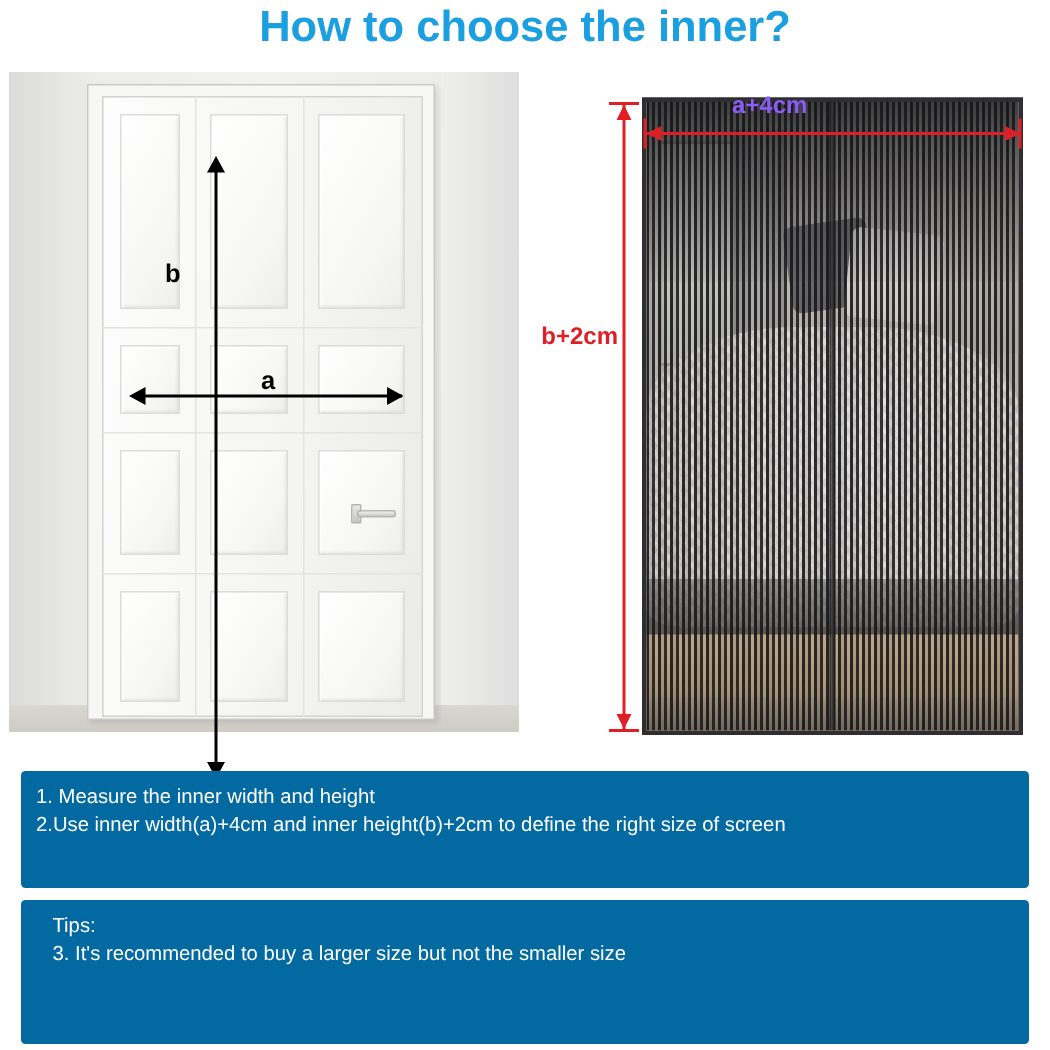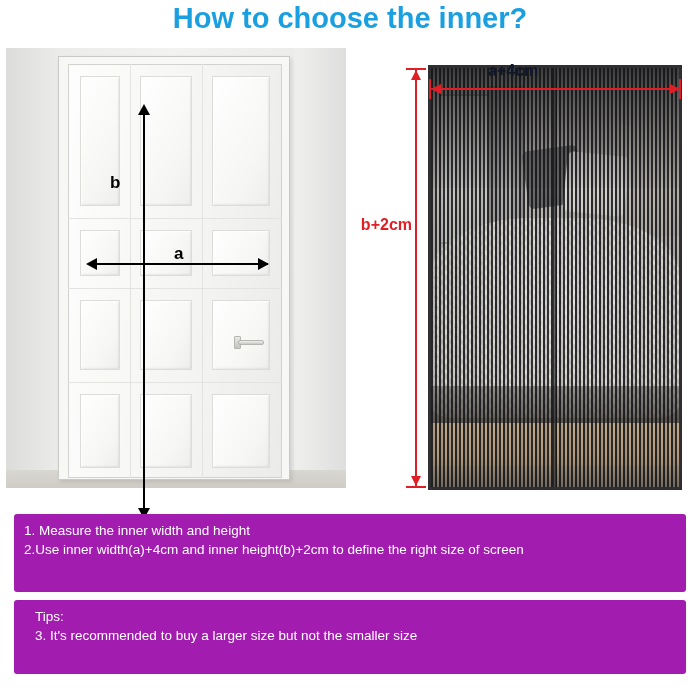--- a/index.html
+++ b/index.html
@@ -259,21 +259,21 @@
   .r-arrow-right {
     position: absolute;
     border-top: 5px solid transparent;
     border-bottom: 5px solid transparent;
     border-left: 10px solid #e01e26;
     left: 314px; top: 36px;
   }
   .r-label-top {
     position: absolute;
     left: 132px; top: 14px;
-    font-size: 16px; font-weight: bold; color: #0f172a;
+    font-size: 16px; font-weight: bold; color: #8b5cf6;
   }
   .r-line-v {
     position: absolute;
     left: 59px; top: 20px;
     width: 2px; height: 420px;
     background: #e01e26;
   }
   .r-tick-t, .r-tick-b {
     position: absolute;
     left: 50px; width: 20px; height: 2px;
@@ -300,27 +300,27 @@
     left: 0px; top: 168px;
     width: 56px; text-align: right;
     font-size: 16px; font-weight: bold; color: #e01e26;
   }
 
   
   .info-box {
     position: absolute;
     left: 14px;
     width: 672px;
-    background: #a21caf;
+    background: #0369a1;
     color: #ffffff;
     border-radius: 3px;
     padding: 7px 10px 8px 10px;
   }
   #box-steps { top: 514px; height: 78px; }
-  #box-tips  { top: 600px; height: 74px; padding-left: 21px; }
+  #box-tips  { top: 600px; height: 96px; padding-left: 21px; }
   .info-line {
     font-size: 13.5px;
     line-height: 19px;
     color: #ffffff;
   }
 </style>
 </head>
 <body>
 
 <div class="title">How to choose the inner?</div>

